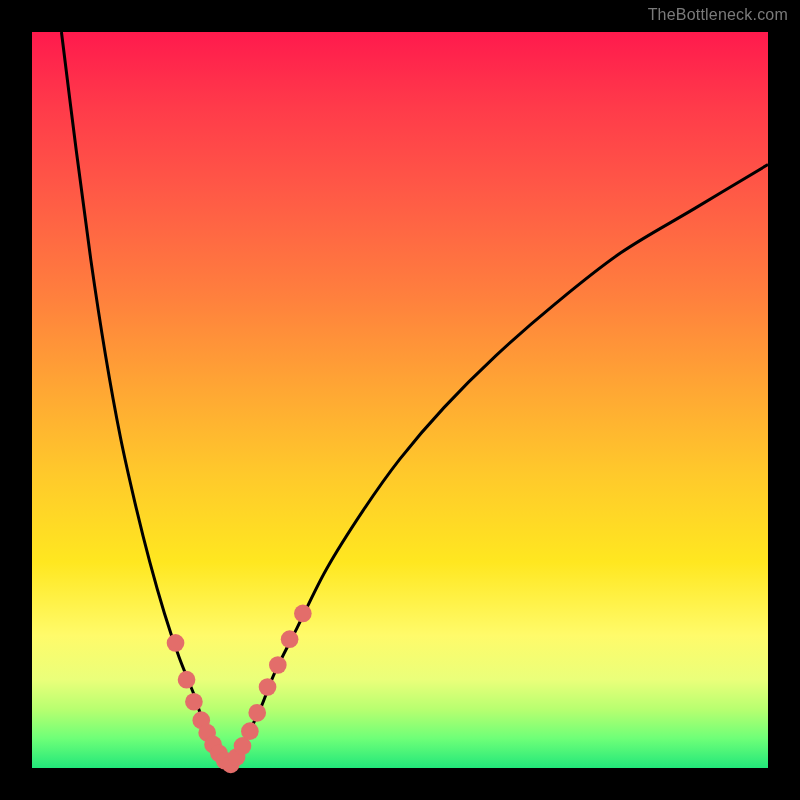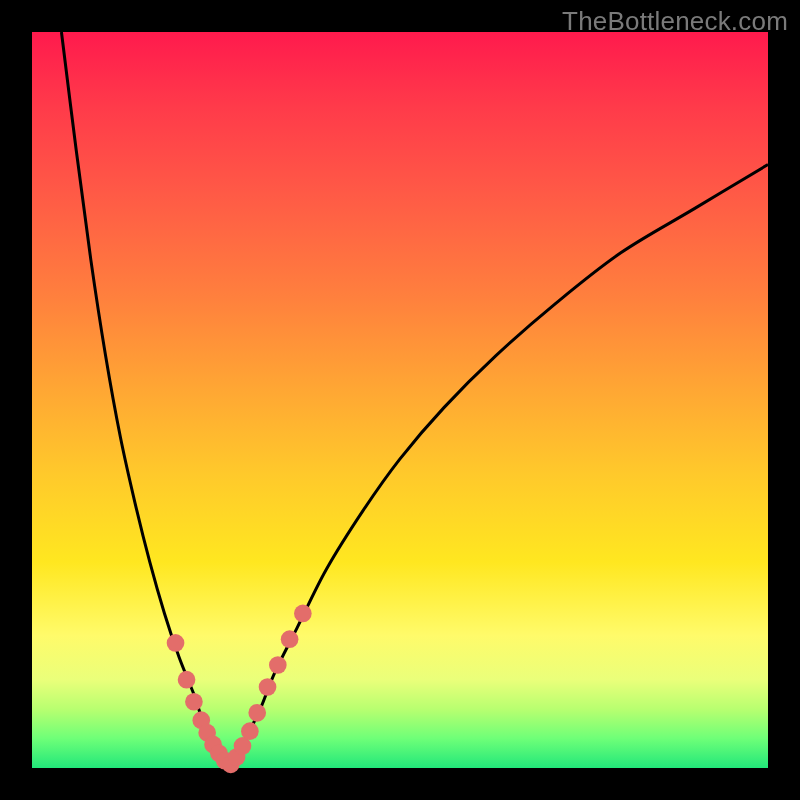--- a/index.html
+++ b/index.html
@@ -37,21 +37,21 @@
       #b8ff70 92%,
       #6eff78 96%,
       #22e77a 100%
     );
   }
   .watermark {
     position: absolute;
     top: 6px;
     right: 12px;
     color: #7a7a7a;
-    font-size: 26px;
+    font-size: 16px;
     font-weight: 500;
     letter-spacing: 0.2px;
     pointer-events: none;
   }
   svg.overlay {
     position: absolute;
     left: 0;
     top: 0;
     width: 736px;
     height: 736px;

